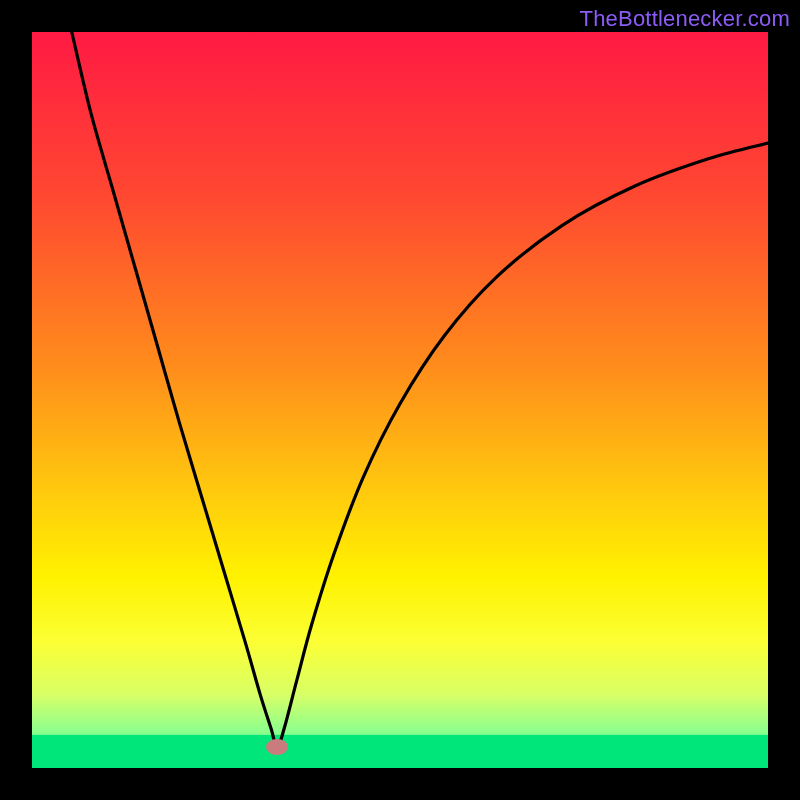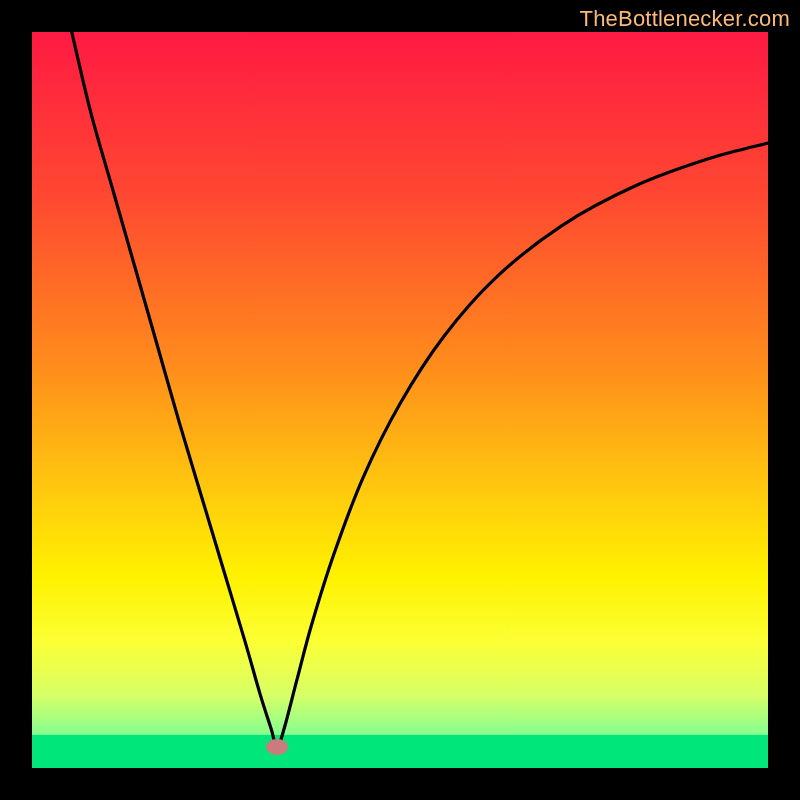--- a/index.html
+++ b/index.html
@@ -41,21 +41,21 @@
   }
   .marker {
     position: absolute;
     border-radius: 50%;
     transform: translate(-50%, -50%);
   }
   .watermark {
     position: absolute;
     top: 6px;
     right: 10px;
-    color: #fdba74;
+    color: #8b5cf6;
     font-size: 22px;
     font-weight: 500;
     letter-spacing: 0.2px;
     user-select: none;
     text-align: right;
   }
 </style>
 </head>
 <body>
 

